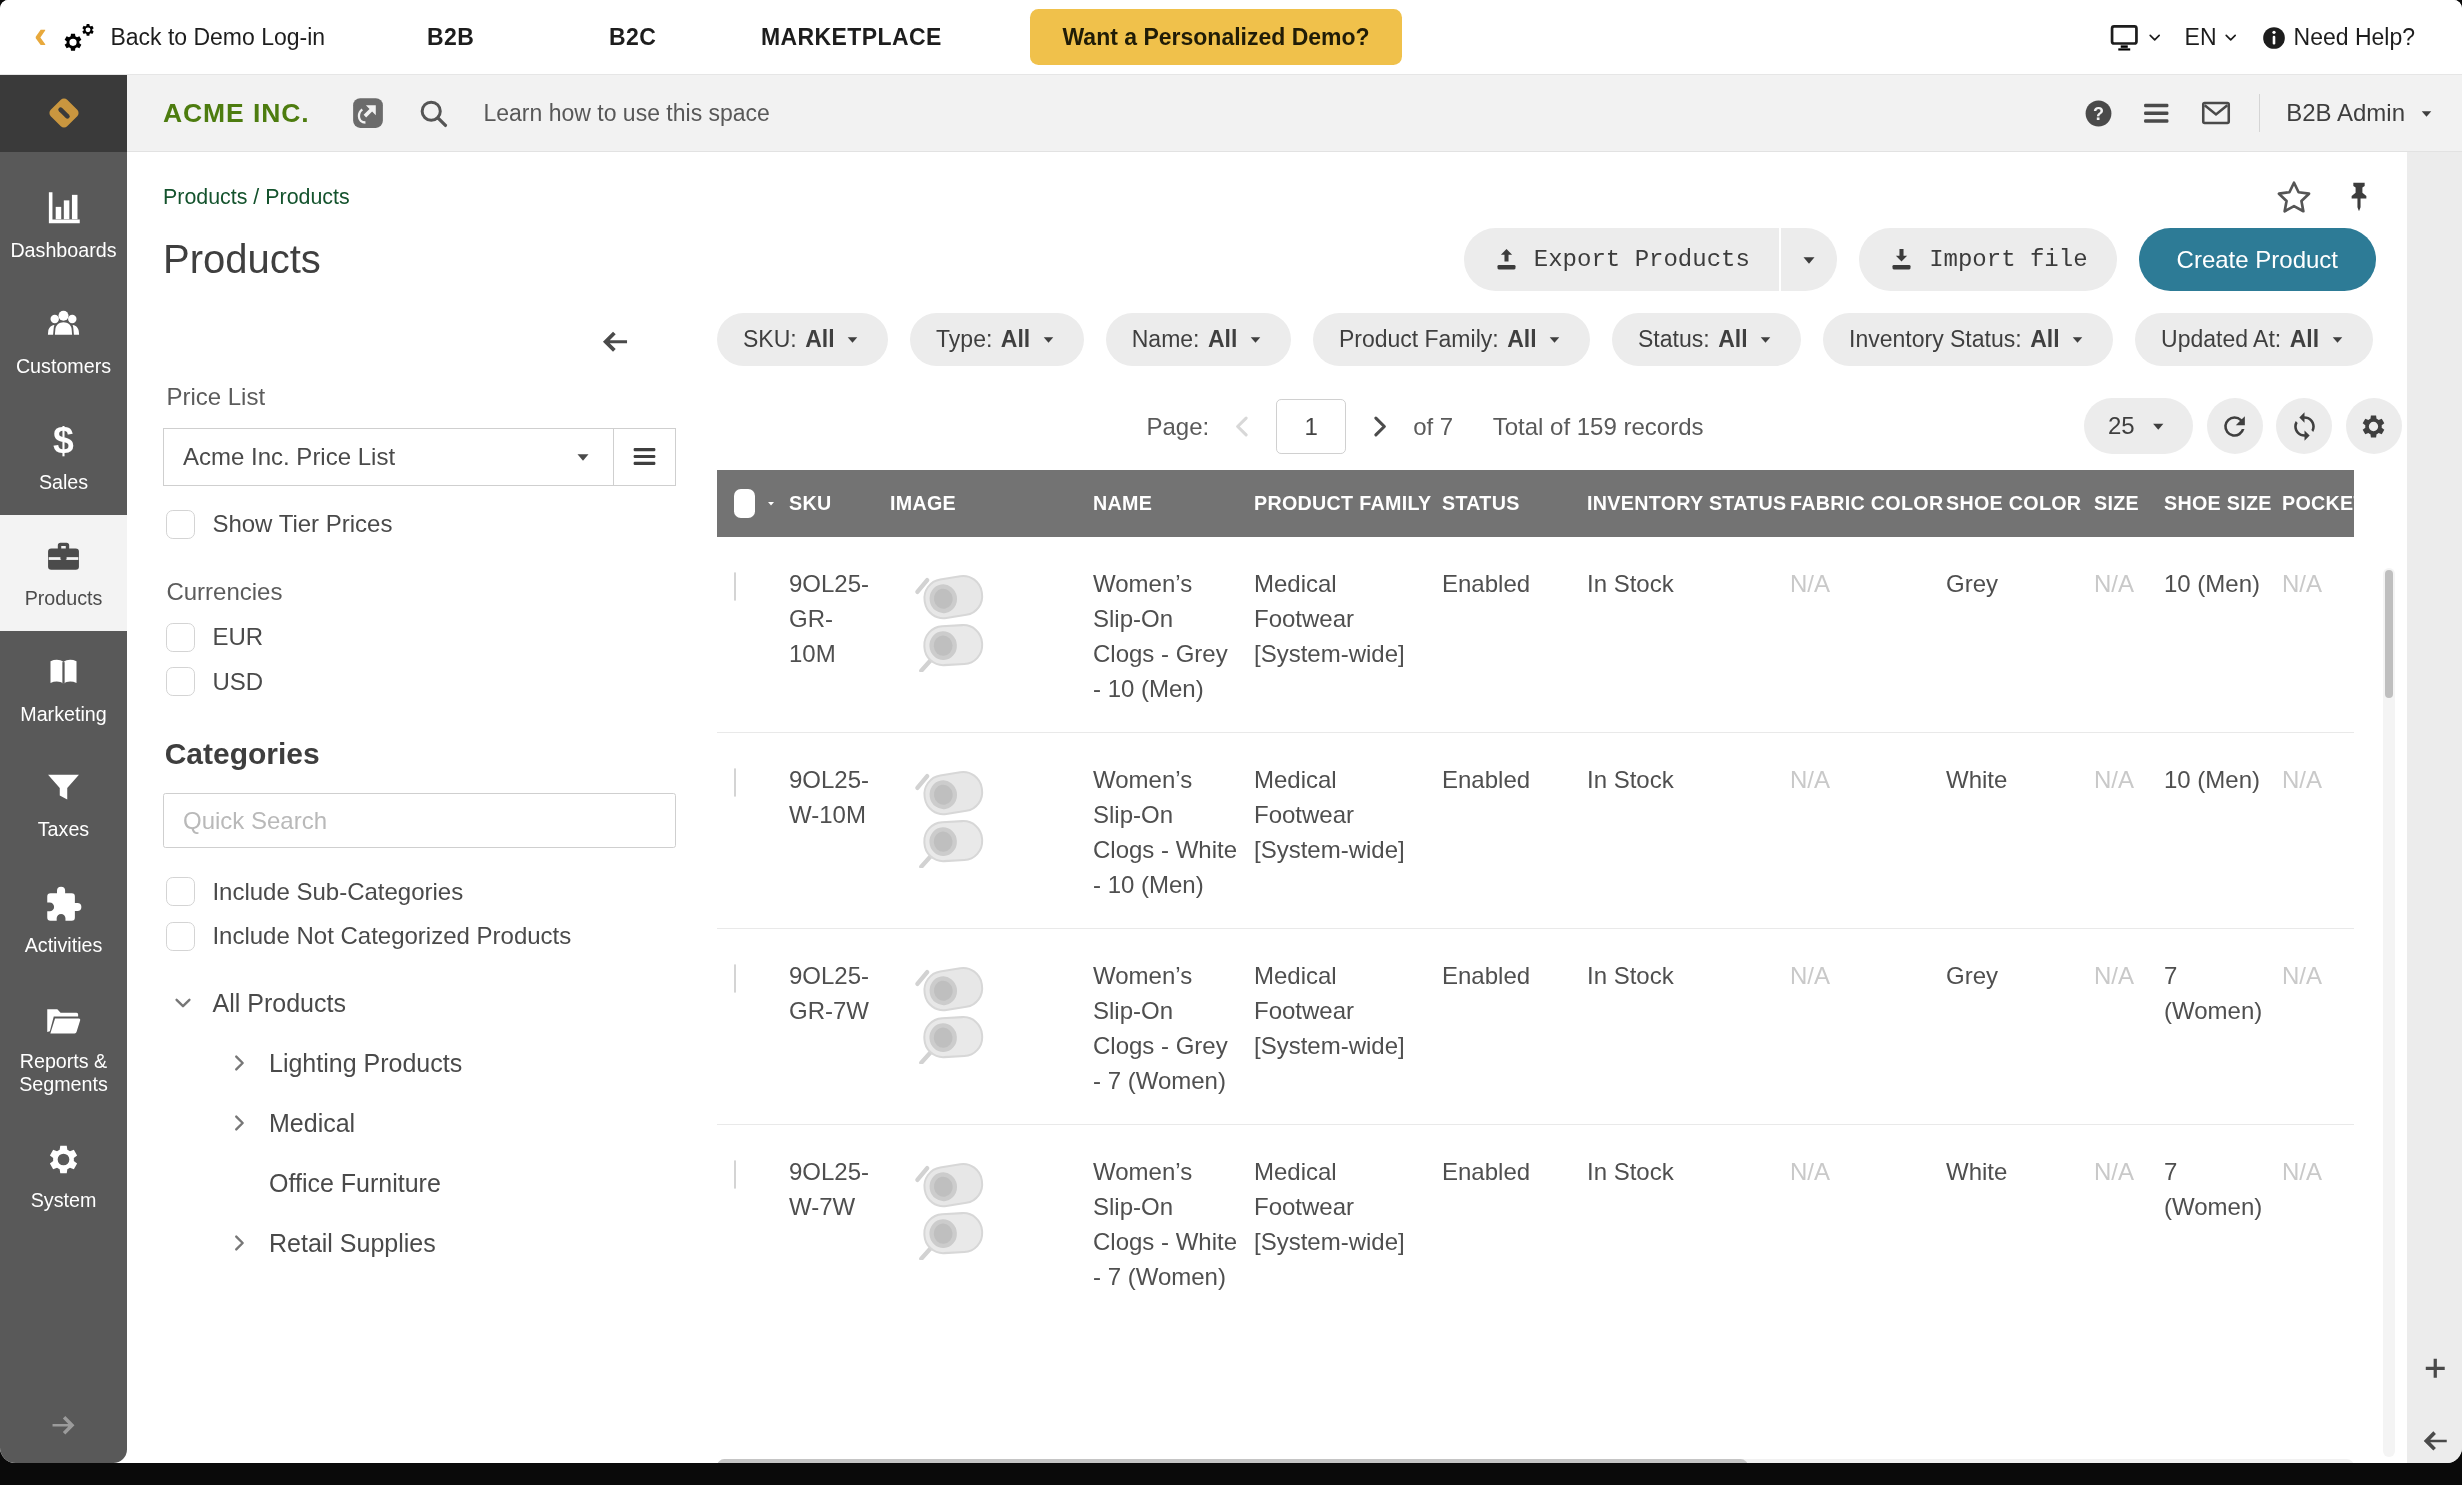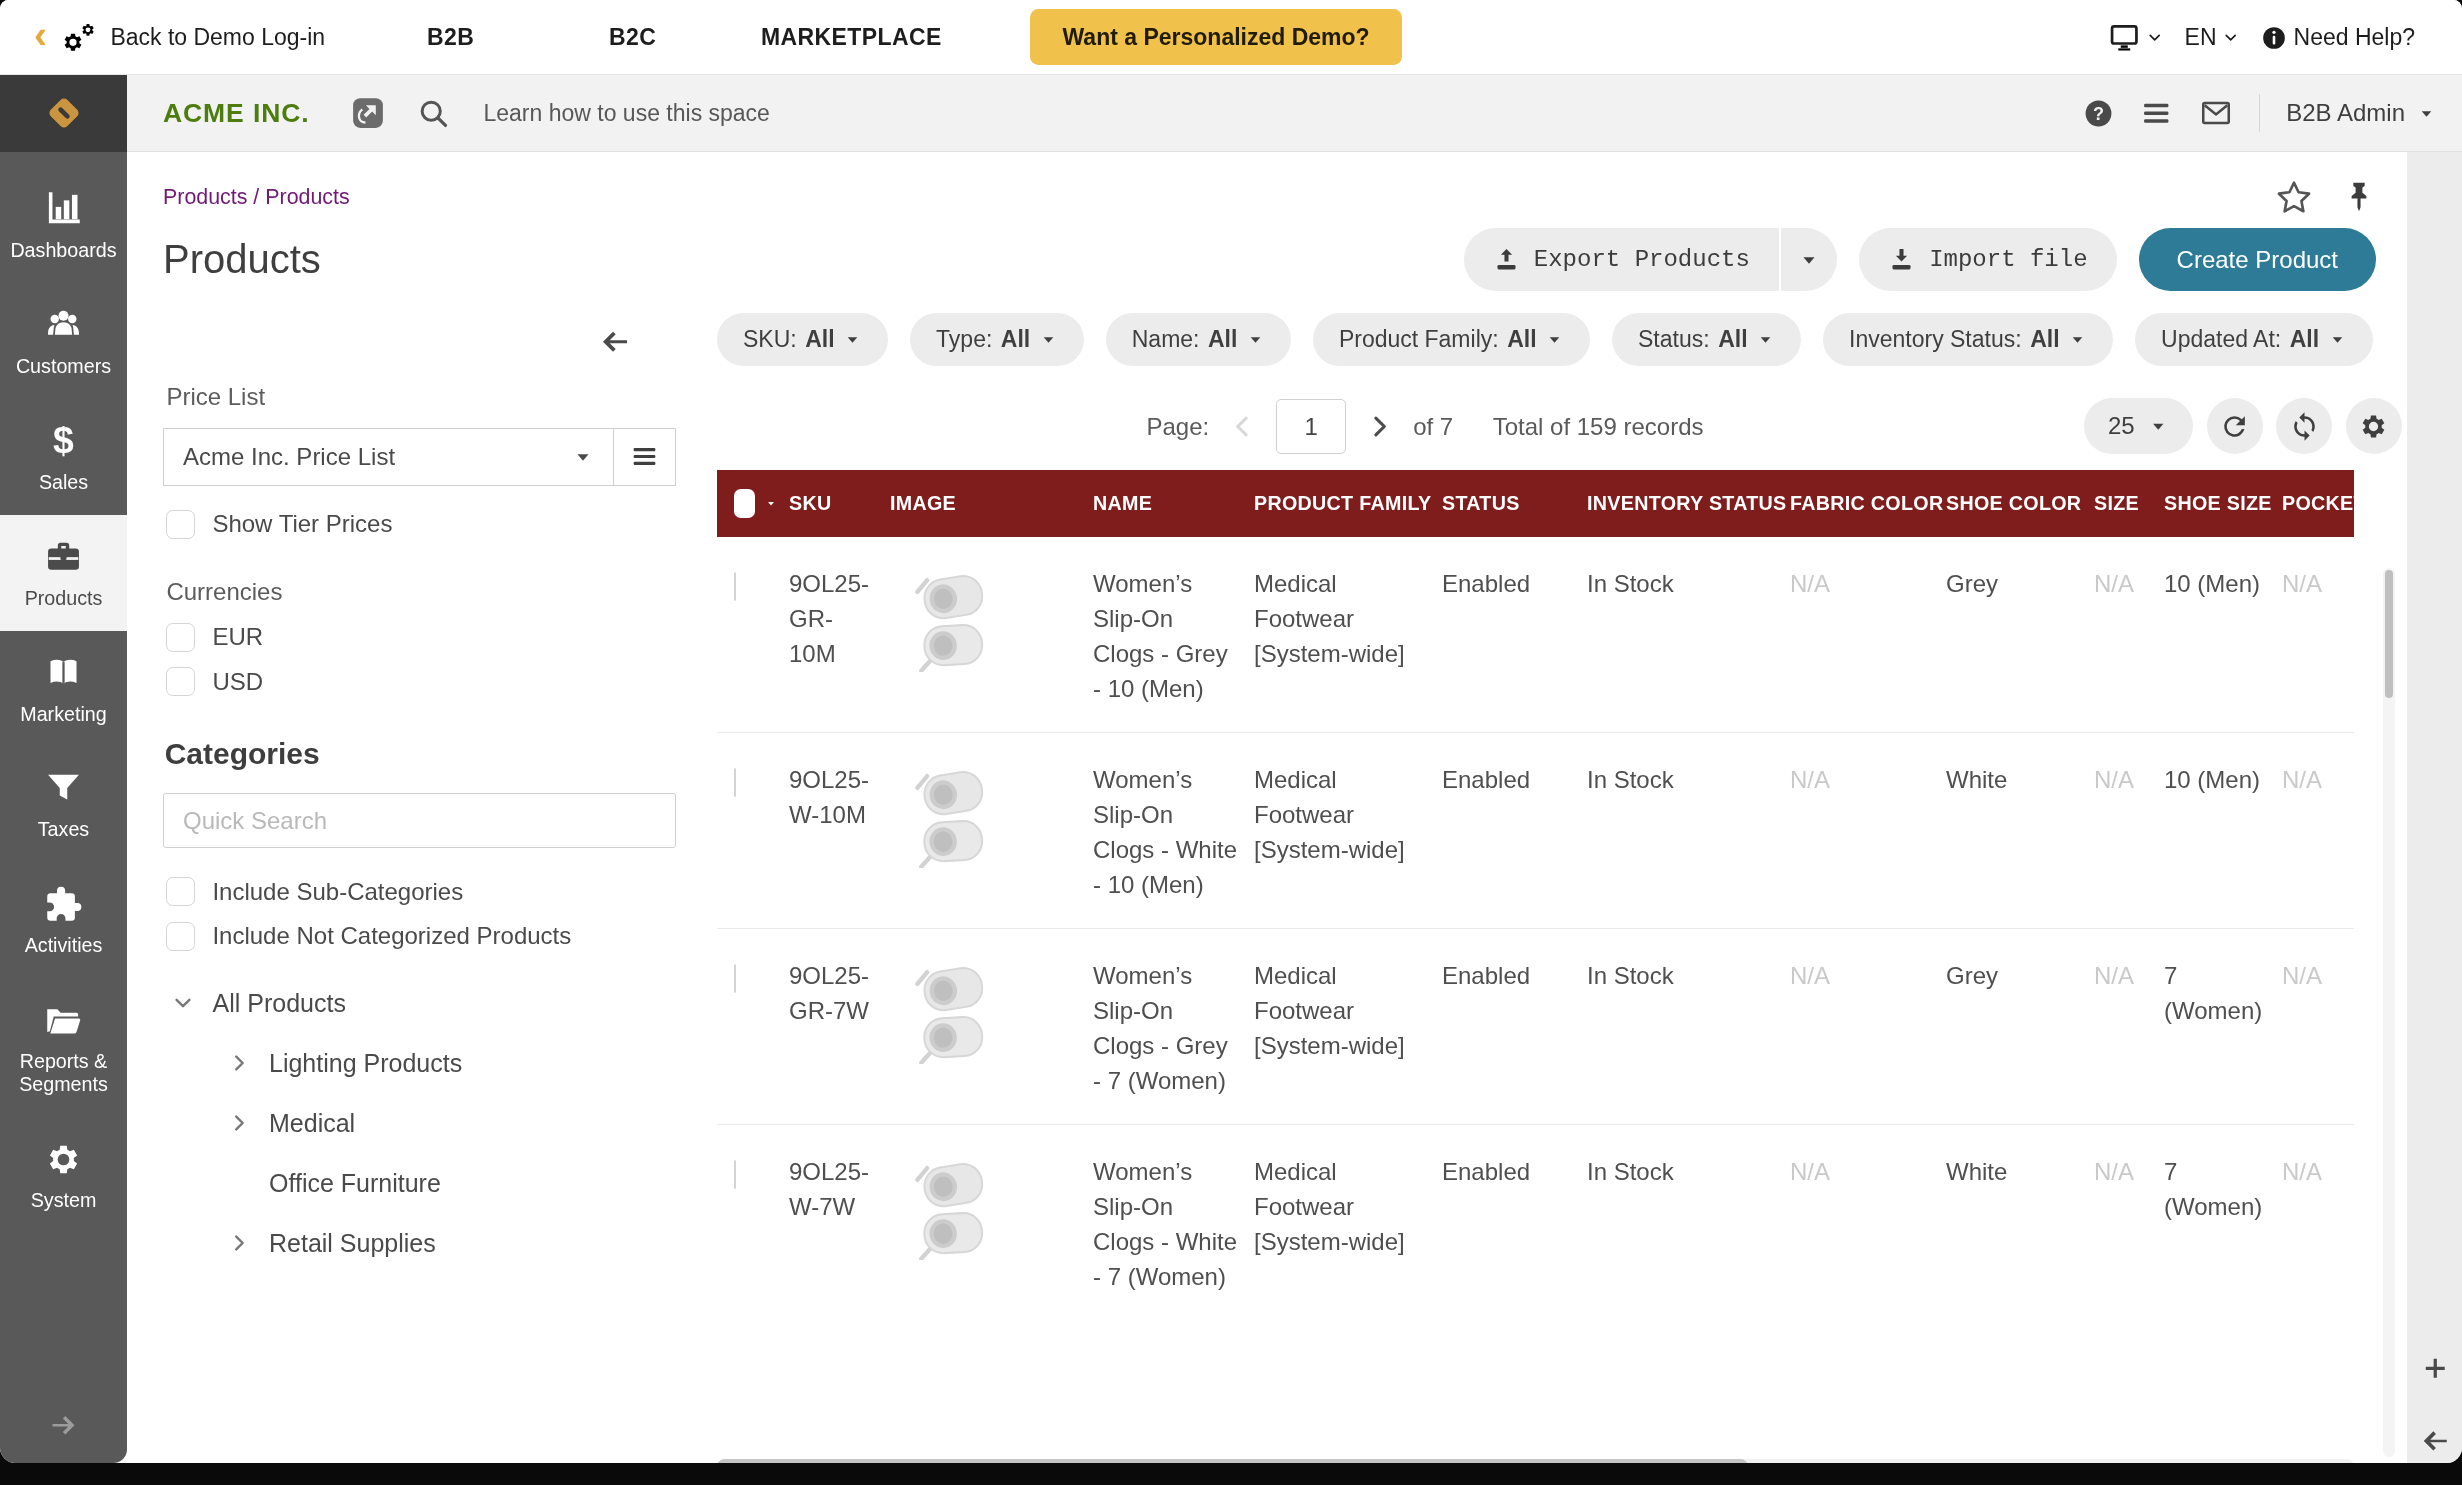--- a/index.html
+++ b/index.html
@@ -39,21 +39,21 @@
   .side-item.active .icn { --slot:#f3f3f3; }
   .side-expand { margin-top:auto; margin-bottom:22px; display:flex; justify-content:center; color:#9b9b9b; cursor:pointer; }
 
   .main { flex:1; background:#fff; padding-left:36px; position:relative; overflow:hidden; }
   .gutter { width:55px; flex:0 0 55px; background:#ececec; position:relative; }
   .gutter .g-plus { position:absolute; right:10.3px; bottom:79px; color:#4a4a4a; cursor:pointer; }
   .gutter .g-back { position:absolute; right:10.3px; bottom:5.1px; color:#4a4a4a; cursor:pointer; }
 
   
   .crumb-row { display:flex; align-items:center; padding:26px 31px 0 0; }
-  .crumb { font-size:21.4px; color:#701a75; }
+  .crumb { font-size:21.4px; color:#14532d; }
   .crumb-icons { margin-left:auto; display:flex; align-items:center; gap:29px; color:#555; }
   .title-row { display:flex; align-items:center; margin-top:12px; padding-right:31px; }
   .page-title { font-size:40px; font-weight:normal; color:#3f3f3f; }
   .actions { margin-left:auto; display:flex; align-items:center; gap:22px; }
   .btn-gray { display:flex; align-items:center; gap:13.7px; height:63px; padding:0 29px; background:#ececec; border:none; border-radius:34px; font-family:Liberation Mono, monospace; font-size:24px; color:#3c3c3c; cursor:pointer; }
   .split { display:flex; gap:2.6px; }
   .split .seg-main { border-radius:34px 0 0 34px; }
   .split .seg-caret { width:56px; padding:0; justify-content:center; border-radius:0 34px 34px 0; }
   .btn-primary { height:63px; padding:0 38px; background:#2d7b96; border:none; border-radius:34px; font-family:inherit; font-size:24px; color:#fff; cursor:pointer; }
 
@@ -91,21 +91,21 @@
   .pg-dis { color:#d8d8d8; }
   .pg-en { color:#4c4c4c; }
   .pg-input { width:70px; height:55px; border:1.7px solid #d0d0d0; border-radius:5.1px; text-align:center; font-family:inherit; font-size:24px; color:#444; }
   .pg-total { margin-left:20.5px; }
   .pgn-controls { position:absolute; right:5.1px; top:3.4px; display:flex; align-items:center; gap:13.7px; }
   .size-pill { display:flex; align-items:center; gap:13.7px; height:56px; padding:0 24px; background:#ececec; border-radius:34px; font-size:24px; color:#3f3f3f; cursor:pointer; }
   .round-btn { width:56px; height:56px; border-radius:50%; background:#ececec; border:none; display:flex; align-items:center; justify-content:center; color:#3f3f3f; cursor:pointer; }
 
   .table-wrap { margin-top:12px; width:1637px; overflow:hidden; position:relative; }
   .grid-cols { display:grid; grid-template-columns:72px 101px 203px 161px 188px 145px 203px 156px 148px 70px 118px 85px; }
-  .thead { background:#7f1d1d; color:#fff; height:67px; align-items:center; }
+  .thead { background:#737373; color:#fff; height:67px; align-items:center; }
   .th { font-size:19.7px; font-weight:bold; letter-spacing:0.3px; white-space:nowrap; padding-right:12px; }
   .th-cb { display:flex; align-items:center; gap:10.3px; padding-left:17px; color:#fff; }
   .cb-white { width:29px; height:29px; background:#fff; border-radius:6.8px; cursor:pointer; }
   .tbody { height:915px; overflow:hidden; }
   .trow { align-items:start; padding:29px 0 26px 0; }
   .trow + .trow { border-top:1.7px solid #e9e9e9; }
   .td { font-size:24px; color:#4f4f4f; line-height:35px; padding-right:15.4px; overflow-wrap:break-word; }
   .td.na { color:#c9c9c9; }
   .td-cb { padding-left:17px; padding-top:3.4px; }
   .td-img { padding-top:1.7px; padding-left:20.5px; }

